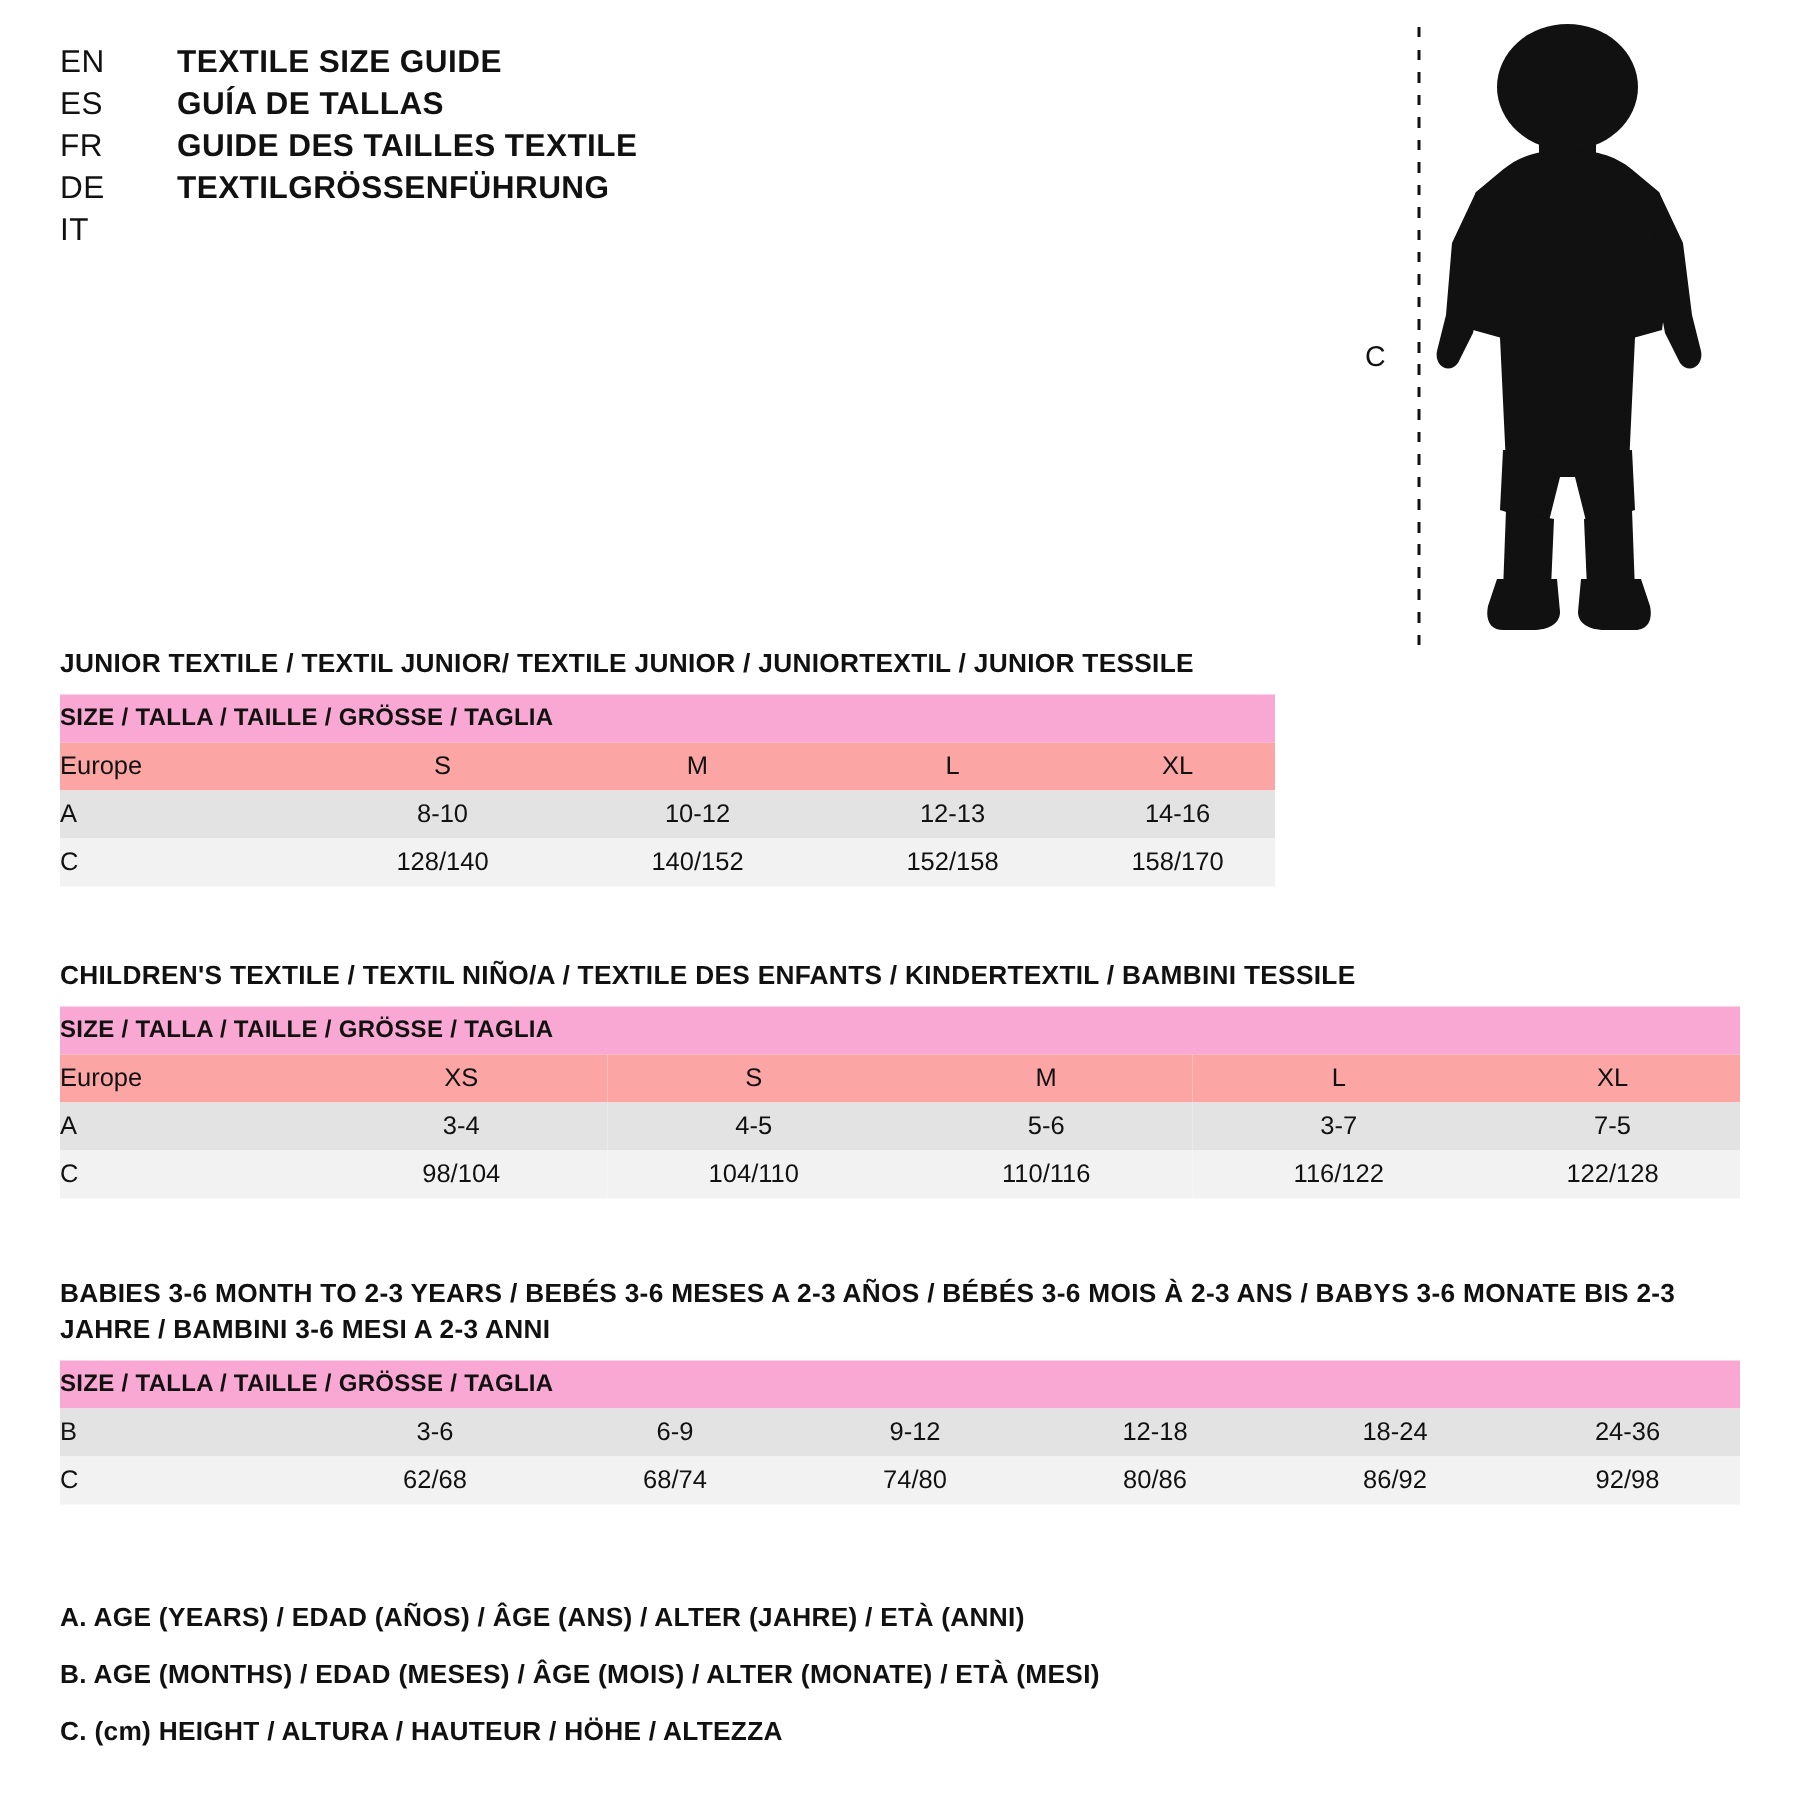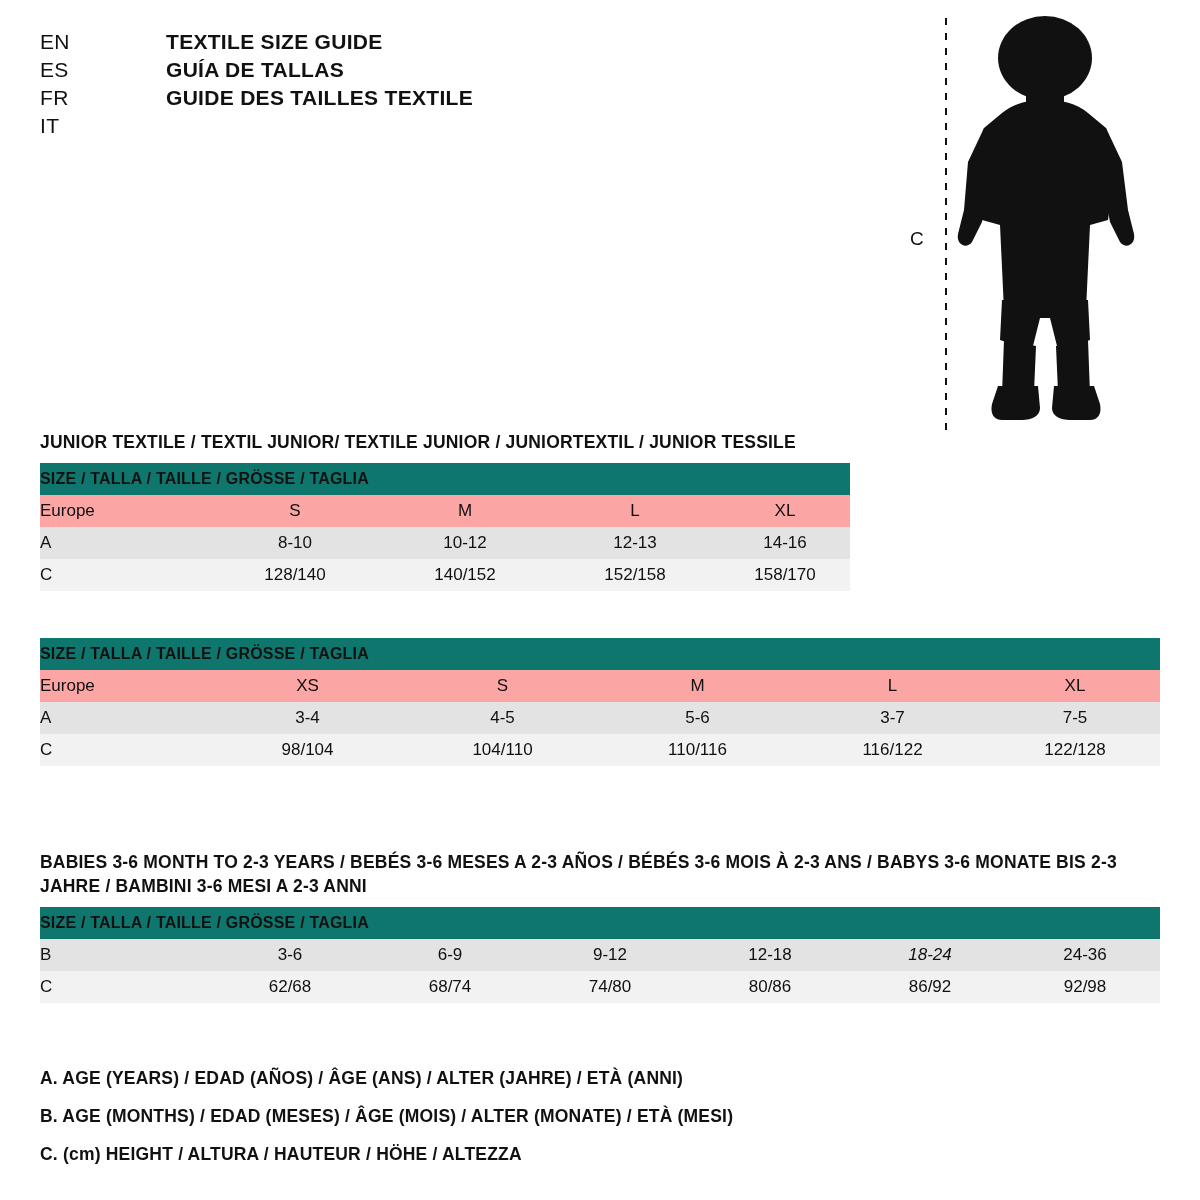--- a/index.html
+++ b/index.html
@@ -33,21 +33,20 @@
     font-size: 21px;
     letter-spacing: 0.3px;
     color: #111;
   }
   .hdr-text {
     font-size: 21px;
     font-weight: bold;
     letter-spacing: 0.3px;
     color: #111;
     text-transform: uppercase;
-    margin-left: 48px;
   }
 
   
   .figure-area {
     position: absolute;
     left: 900px;
     top: 10px;
     width: 280px;
     height: 420px;
   }
@@ -95,21 +94,21 @@
   table.size-table {
     border-collapse: collapse;
     font-size: 17px;
     color: #111;
   }
   table.size-table td {
     padding: 5px 0 5px 0;
     height: 22px;
   }
   .band-head td {
-    background: #0f766e;
+    background: #f9a8d4;
     font-weight: bold;
     font-size: 16px;
     letter-spacing: 0.2px;
     padding-left: 6px;
   }
   .row-light td { background: #f2f2f2; }
   .row-dark  td { background: #e3e3e3; }
   .row-white td { background: #fca5a5; }
   .cell-label {
     padding-left: 6px;
@@ -147,20 +146,24 @@
   </div>
   <div class="hdr-row">
     <span class="hdr-lang">ES</span>
     <span class="hdr-text">GUÍA DE TALLAS</span>
   </div>
   <div class="hdr-row">
     <span class="hdr-lang">FR</span>
     <span class="hdr-text">GUIDE DES TAILLES TEXTILE</span>
   </div>
   <div class="hdr-row">
+    <span class="hdr-lang">DE</span>
+    <span class="hdr-text">TEXTILGRÖSSENFÜHRUNG</span>
+  </div>
+  <div class="hdr-row">
     <span class="hdr-lang">IT</span>
   </div>
 </div>
 
 <div class="figure-area">
   <div class="c-dashes"></div>
   <div class="c-label">C</div>
   <svg class="figure-svg" width="210" height="420" viewBox="0 0 210 420">
     <g fill="#111111">
 
@@ -220,20 +223,21 @@
       <td class="cell-val">128/140</td>
       <td class="cell-val">140/152</td>
       <td class="cell-val">152/158</td>
       <td class="cell-val">158/170</td>
     </tr>
   </tbody>
     </table>
 </div>
 
 <div class="section" style="top:638px;">
+  <div class="section-title">CHILDREN'S TEXTILE / TEXTIL NIÑO/A / TEXTILE DES ENFANTS / KINDERTEXTIL / BAMBINI TESSILE</div>
   <table class="size-table">
     <tbody>
         <tr class="band-head">
       <td colspan="6">SIZE / TALLA / TAILLE / GRÖSSE / TAGLIA</td>
     </tr>
     <tr class="row-white">
       <td class="cell-label" style="width:170px;">Europe</td>
       <td class="cell-val" style="width:195px;">XS</td>
       <td class="cell-val" style="width:195px;">S</td>
       <td class="cell-val" style="width:195px;">M</td>
@@ -266,21 +270,21 @@
     <tbody>
         <tr class="band-head">
       <td colspan="7">SIZE / TALLA / TAILLE / GRÖSSE / TAGLIA</td>
     </tr>
     <tr class="row-dark">
       <td class="cell-label" style="width:170px;">B</td>
       <td class="cell-val" style="width:160px;">3-6</td>
       <td class="cell-val" style="width:160px;">6-9</td>
       <td class="cell-val" style="width:160px;">9-12</td>
       <td class="cell-val" style="width:160px;">12-18</td>
-      <td class="cell-val" style="width:160px;font-style:italic;">18-24</td>
+      <td class="cell-val" style="width:160px;">18-24</td>
       <td class="cell-val" style="width:150px;">24-36</td>
     </tr>
     <tr class="row-light">
       <td class="cell-label">C</td>
       <td class="cell-val">62/68</td>
       <td class="cell-val">68/74</td>
       <td class="cell-val">74/80</td>
       <td class="cell-val">80/86</td>
       <td class="cell-val">86/92</td>
       <td class="cell-val">92/98</td>

